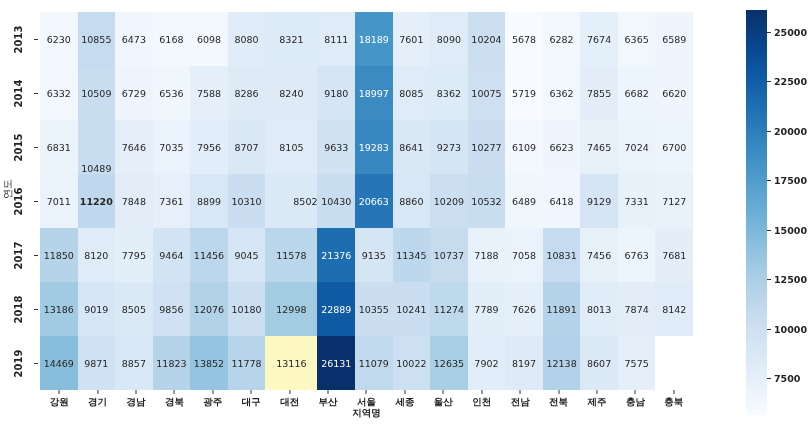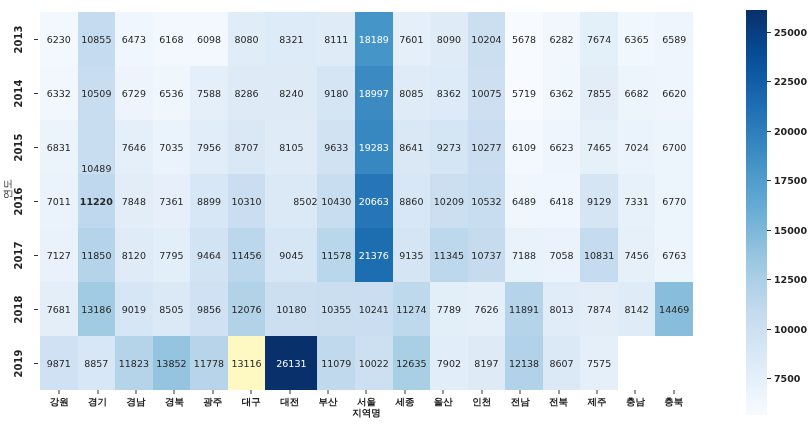--- a/index.html
+++ b/index.html
@@ -405,23 +405,20 @@
       </div>
       <div class="cell" style="background: rgb(240, 246, 253);">
         <span style="color: rgb(38, 38, 38);">6418</span>
       </div>
       <div class="cell" style="background: rgb(214, 229, 244);">
         <span style="color: rgb(38, 38, 38);">9129</span>
       </div>
       <div class="cell" style="background: rgb(231, 241, 250);">
         <span style="color: rgb(38, 38, 38);">7331</span>
       </div>
-      <div class="cell" style="background: rgb(236, 244, 252);">
-        <span style="color: rgb(38, 38, 38);">6770</span>
-      </div>
       <div class="cell" style="background: rgb(233, 242, 250);">
         <span style="color: rgb(38, 38, 38);">7127</span>
       </div>
       <div class="cell" style="background: rgb(181, 212, 233);">
         <span style="color: rgb(38, 38, 38);">11850</span>
       </div>
       <div class="cell" style="background: rgb(223, 236, 247);">
         <span style="color: rgb(38, 38, 38);">8120</span>
       </div>
       <div class="cell" style="background: rgb(226, 238, 248);">
@@ -479,20 +476,26 @@
         <span style="color: rgb(38, 38, 38);">8505</span>
       </div>
       <div class="cell" style="background: rgb(207, 225, 242);">
         <span style="color: rgb(38, 38, 38);">9856</span>
       </div>
       <div class="cell" style="background: rgb(178, 210, 232);">
         <span style="color: rgb(38, 38, 38);">12076</span>
       </div>
       <div class="cell" style="background: rgb(204, 223, 241);">
         <span style="color: rgb(38, 38, 38);">10180</span>
+      </div>
+      <div class="cell" style="background: rgb(163, 204, 227);">
+        <span style="color: rgb(38, 38, 38);">12998</span>
+      </div>
+      <div class="cell" style="background: rgb(15, 90, 163);">
+        <span style="color: rgb(255, 255, 255);">22889</span>
       </div>
       <div class="cell" style="background: rgb(202, 222, 240);">
         <span style="color: rgb(38, 38, 38);">10355</span>
       </div>
       <div class="cell" style="background: rgb(203, 222, 241);">
         <span style="color: rgb(38, 38, 38);">10241</span>
       </div>
       <div class="cell" style="background: rgb(190, 216, 236);">
         <span style="color: rgb(38, 38, 38);">11274</span>
       </div>

